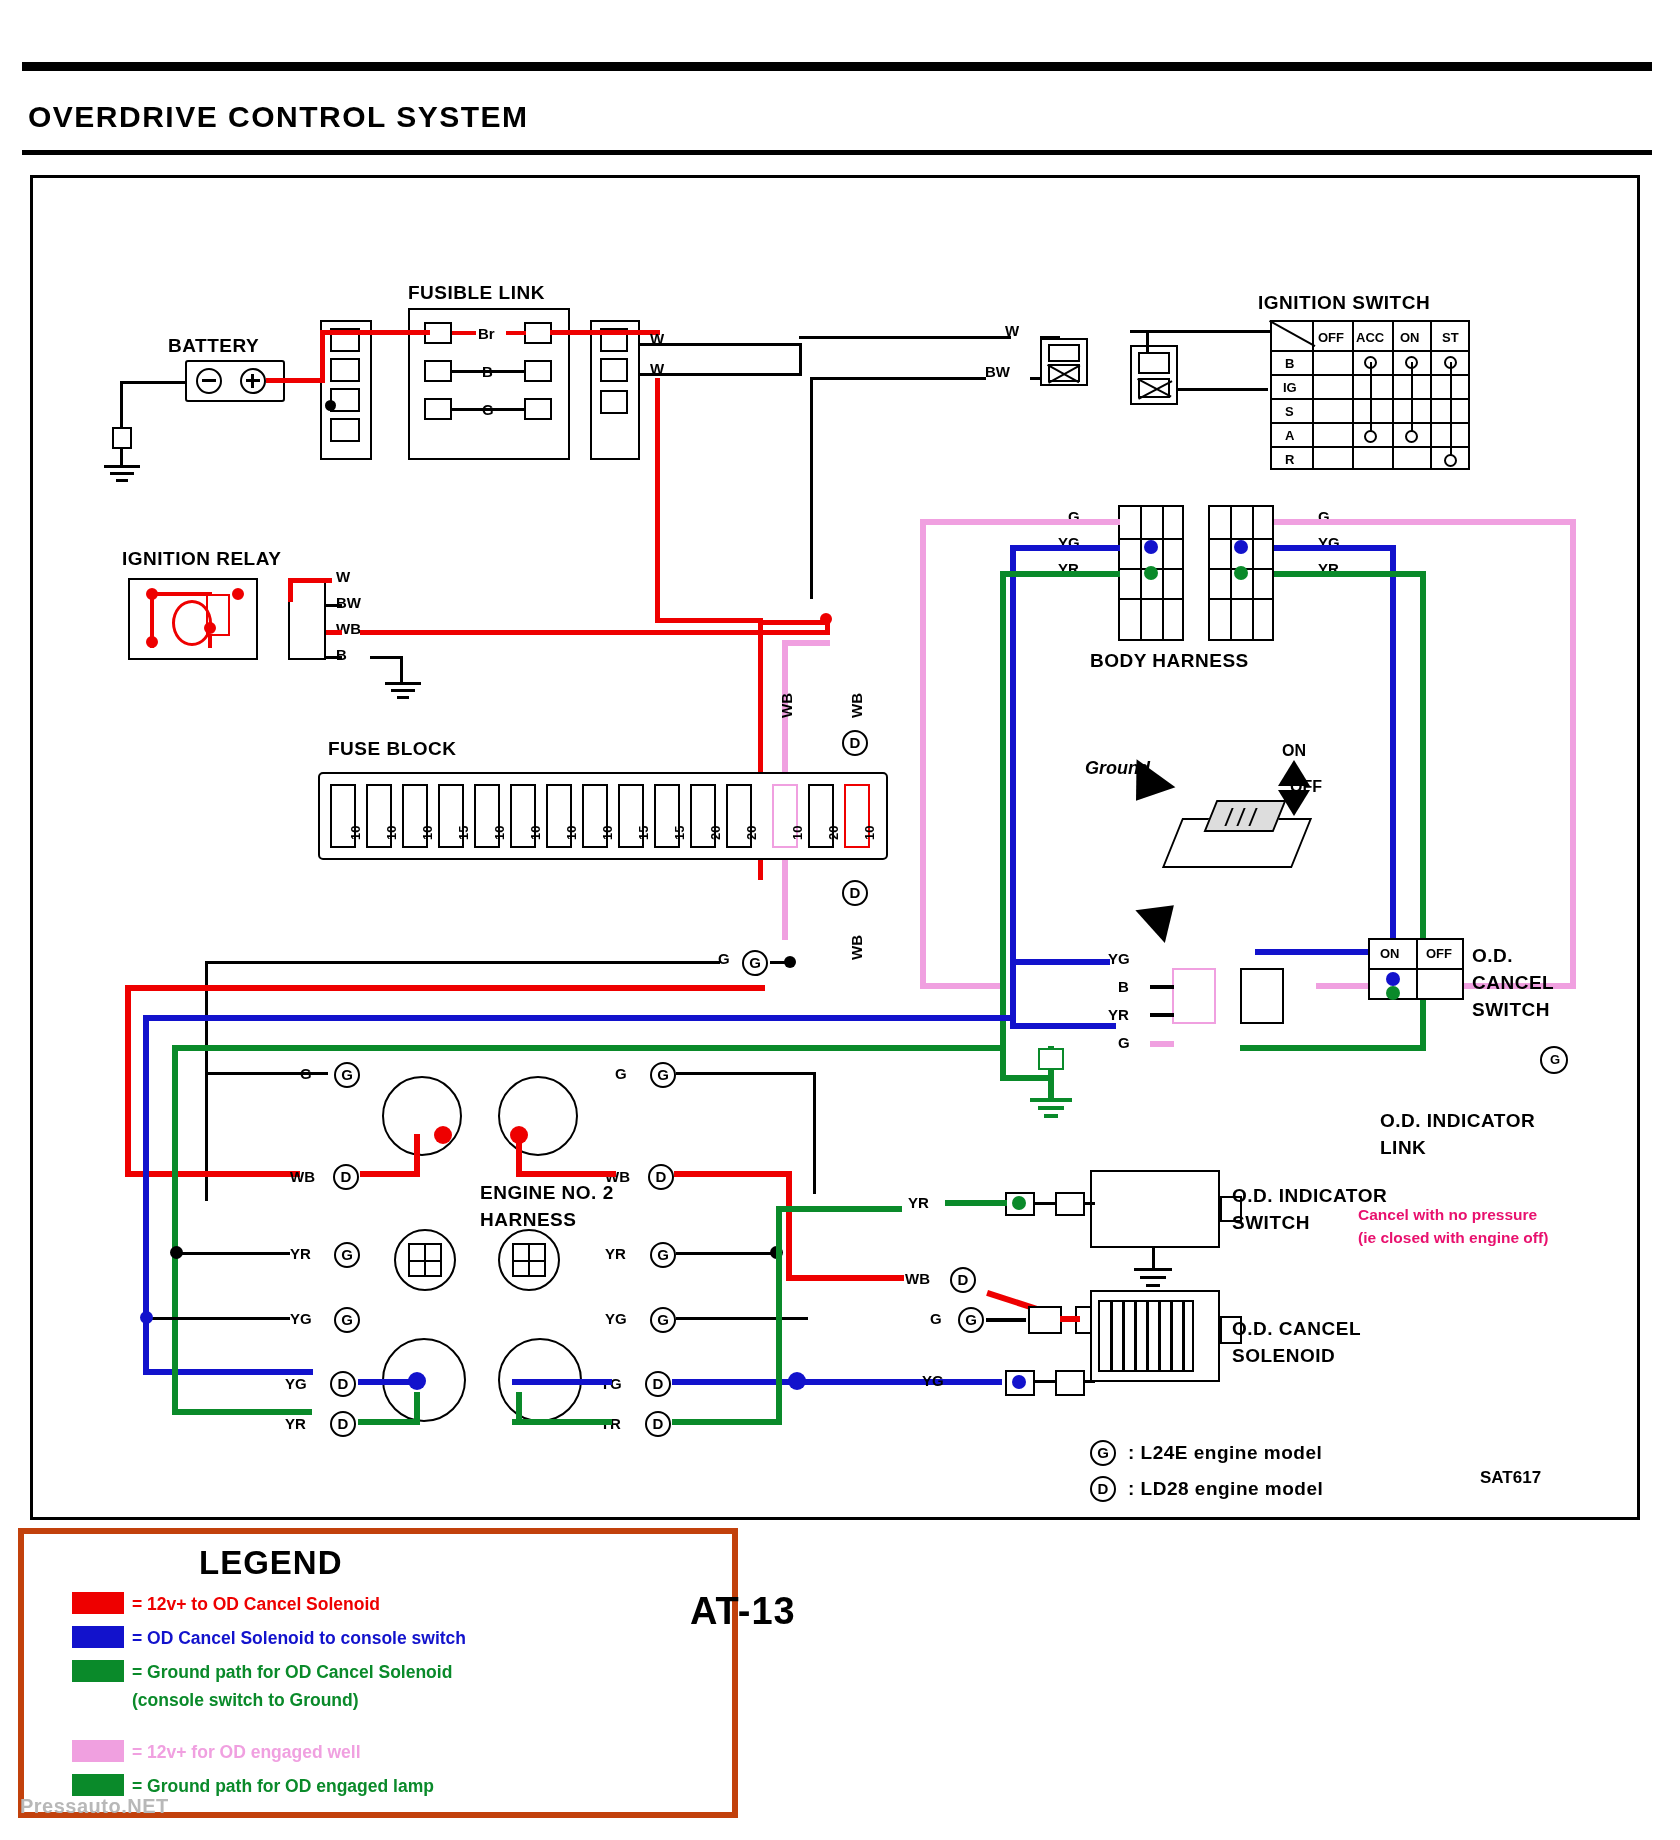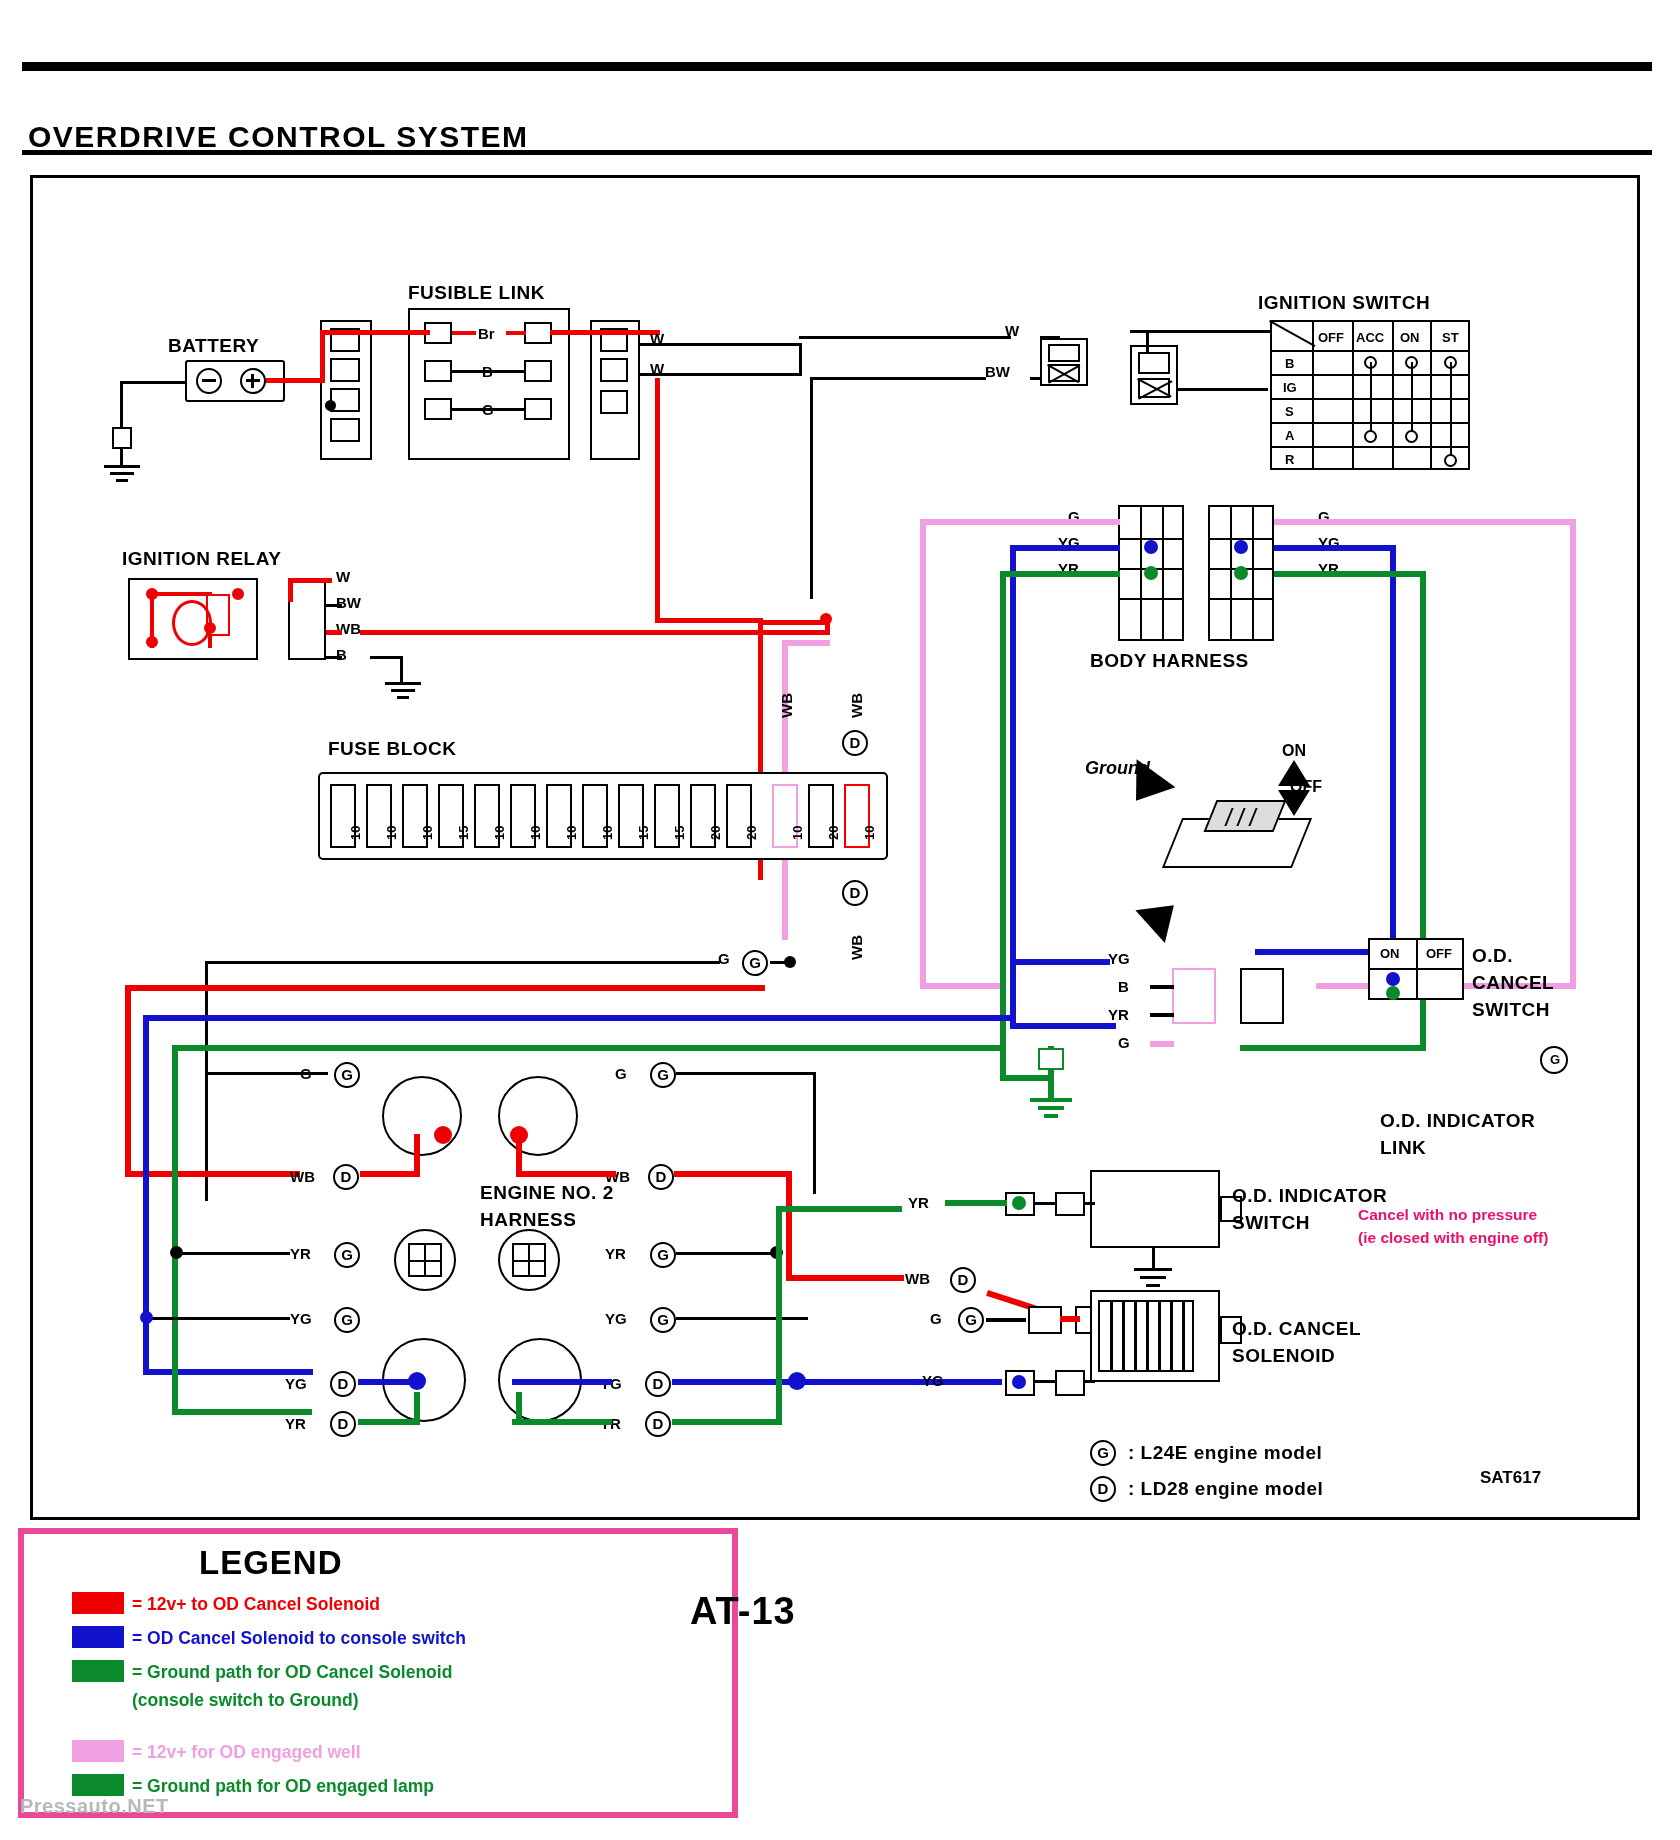--- a/index.html
+++ b/index.html
@@ -1,32 +1,32 @@
 <!DOCTYPE html>
 <html><head>
 <meta charset="utf-8">
 <style>
   html,body{margin:0;padding:0;background:#ffffff;}
   body{width:1680px;height:1840px;position:relative;font-family:"Liberation Sans",sans-serif;color:#000;}
   .page{position:absolute;left:0;top:0;width:1680px;height:1840px;}
   .hdr-title{position:absolute;left:0;top:18px;width:1680px;text-align:center;font-size:30px;font-weight:bold;letter-spacing:1px;}
   .hdr-rule{position:absolute;left:22px;top:62px;width:1630px;height:9px;background:#000;}
-  .sys-title{position:absolute;left:28px;top:120px;font-size:30px;font-weight:bold;letter-spacing:1.5px;}
+  .sys-title{position:absolute;left:28px;top:100px;font-size:30px;font-weight:bold;letter-spacing:1.5px;}
   .sys-rule{position:absolute;left:22px;top:150px;width:1630px;height:5px;background:#000;}
   .frame{position:absolute;left:30px;top:175px;width:1610px;height:1345px;border:3px solid #000;box-sizing:border-box;}
   .note{position:absolute;left:852px;top:188px;width:740px;font-size:17.5px;font-weight:bold;line-height:1.45;text-align:center;}
   .lbl{position:absolute;font-size:19px;font-weight:bold;letter-spacing:.5px;white-space:nowrap;}
   .lbl-sm{position:absolute;font-size:15px;font-weight:bold;white-space:nowrap;}
   .lbl-xs{position:absolute;font-size:13px;font-weight:bold;white-space:nowrap;}
   .wire{position:absolute;}
   .blk{position:absolute;border:2.5px solid #000;box-sizing:border-box;background:#fff;}
   .cell{position:absolute;border:2px solid #000;box-sizing:border-box;background:#fff;}
   .circ{position:absolute;border:2.5px solid #000;border-radius:50%;box-sizing:border-box;background:#fff;}
   .code{position:absolute;width:26px;height:26px;border:2.5px solid #000;border-radius:50%;box-sizing:border-box;background:#fff;font-size:15px;font-weight:bold;text-align:center;line-height:22px;}
-  .legend{position:absolute;left:18px;top:1528px;width:720px;height:290px;border:6px solid #ec4899;box-sizing:border-box;background:#fff;}
+  .legend{position:absolute;left:18px;top:1528px;width:720px;height:290px;border:6px solid #c2410c;box-sizing:border-box;background:#fff;}
   .legend-title{position:absolute;left:175px;top:10px;font-size:33px;font-weight:bold;letter-spacing:1px;}
   .sw{position:absolute;width:52px;height:22px;}
   .lgtxt{position:absolute;font-size:17.5px;font-weight:bold;white-space:nowrap;}
   .atno{position:absolute;left:690px;top:1590px;font-size:38px;font-weight:bold;letter-spacing:1px;}
   .sat{position:absolute;left:1480px;top:1468px;font-size:17px;font-weight:bold;}
   .wm{position:absolute;left:20px;top:1795px;font-size:20px;font-weight:bold;color:#b8b8b8;letter-spacing:.5px;}
   .redtxt{color:#e8116e;font-size:15.5px;font-weight:bold;line-height:1.3;}
   .vert{position:absolute;font-size:15px;font-weight:bold;transform:rotate(-90deg);transform-origin:left top;white-space:nowrap;}
 </style>
 </head>

